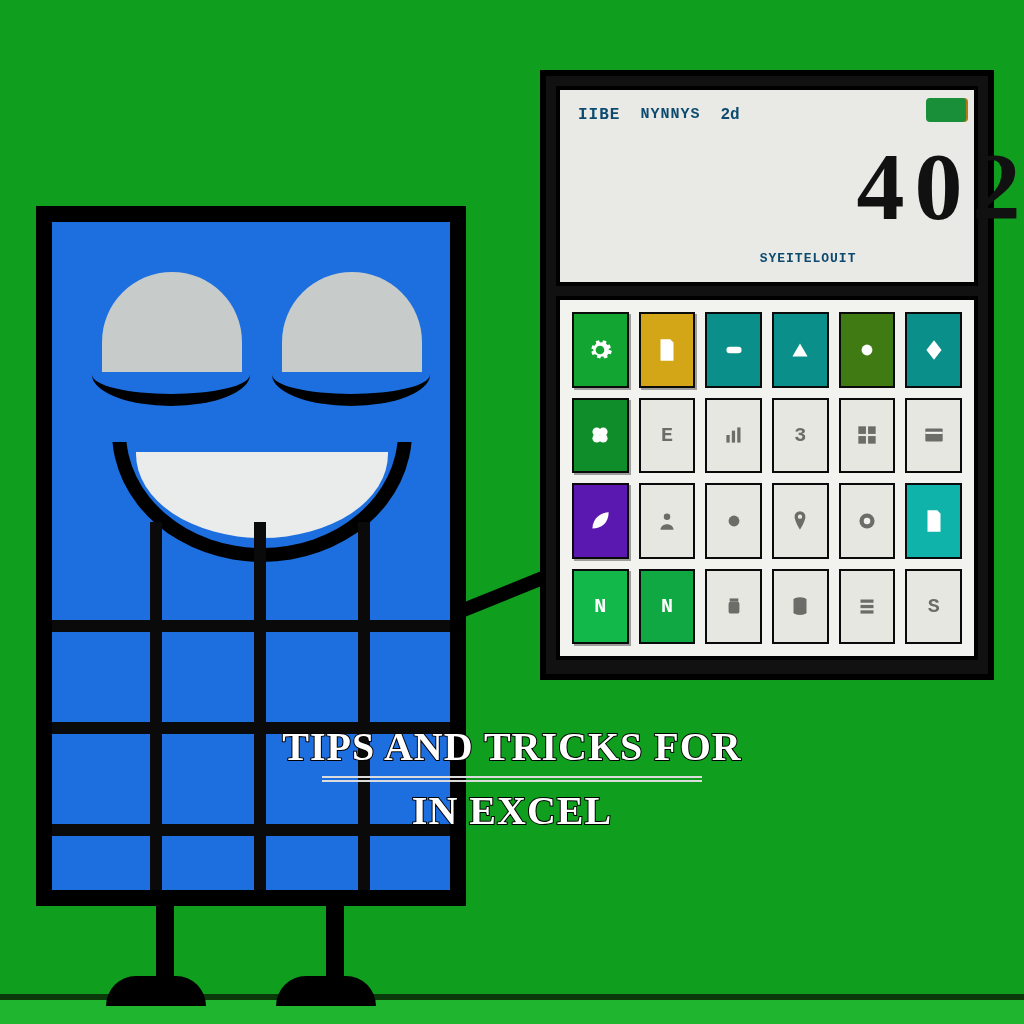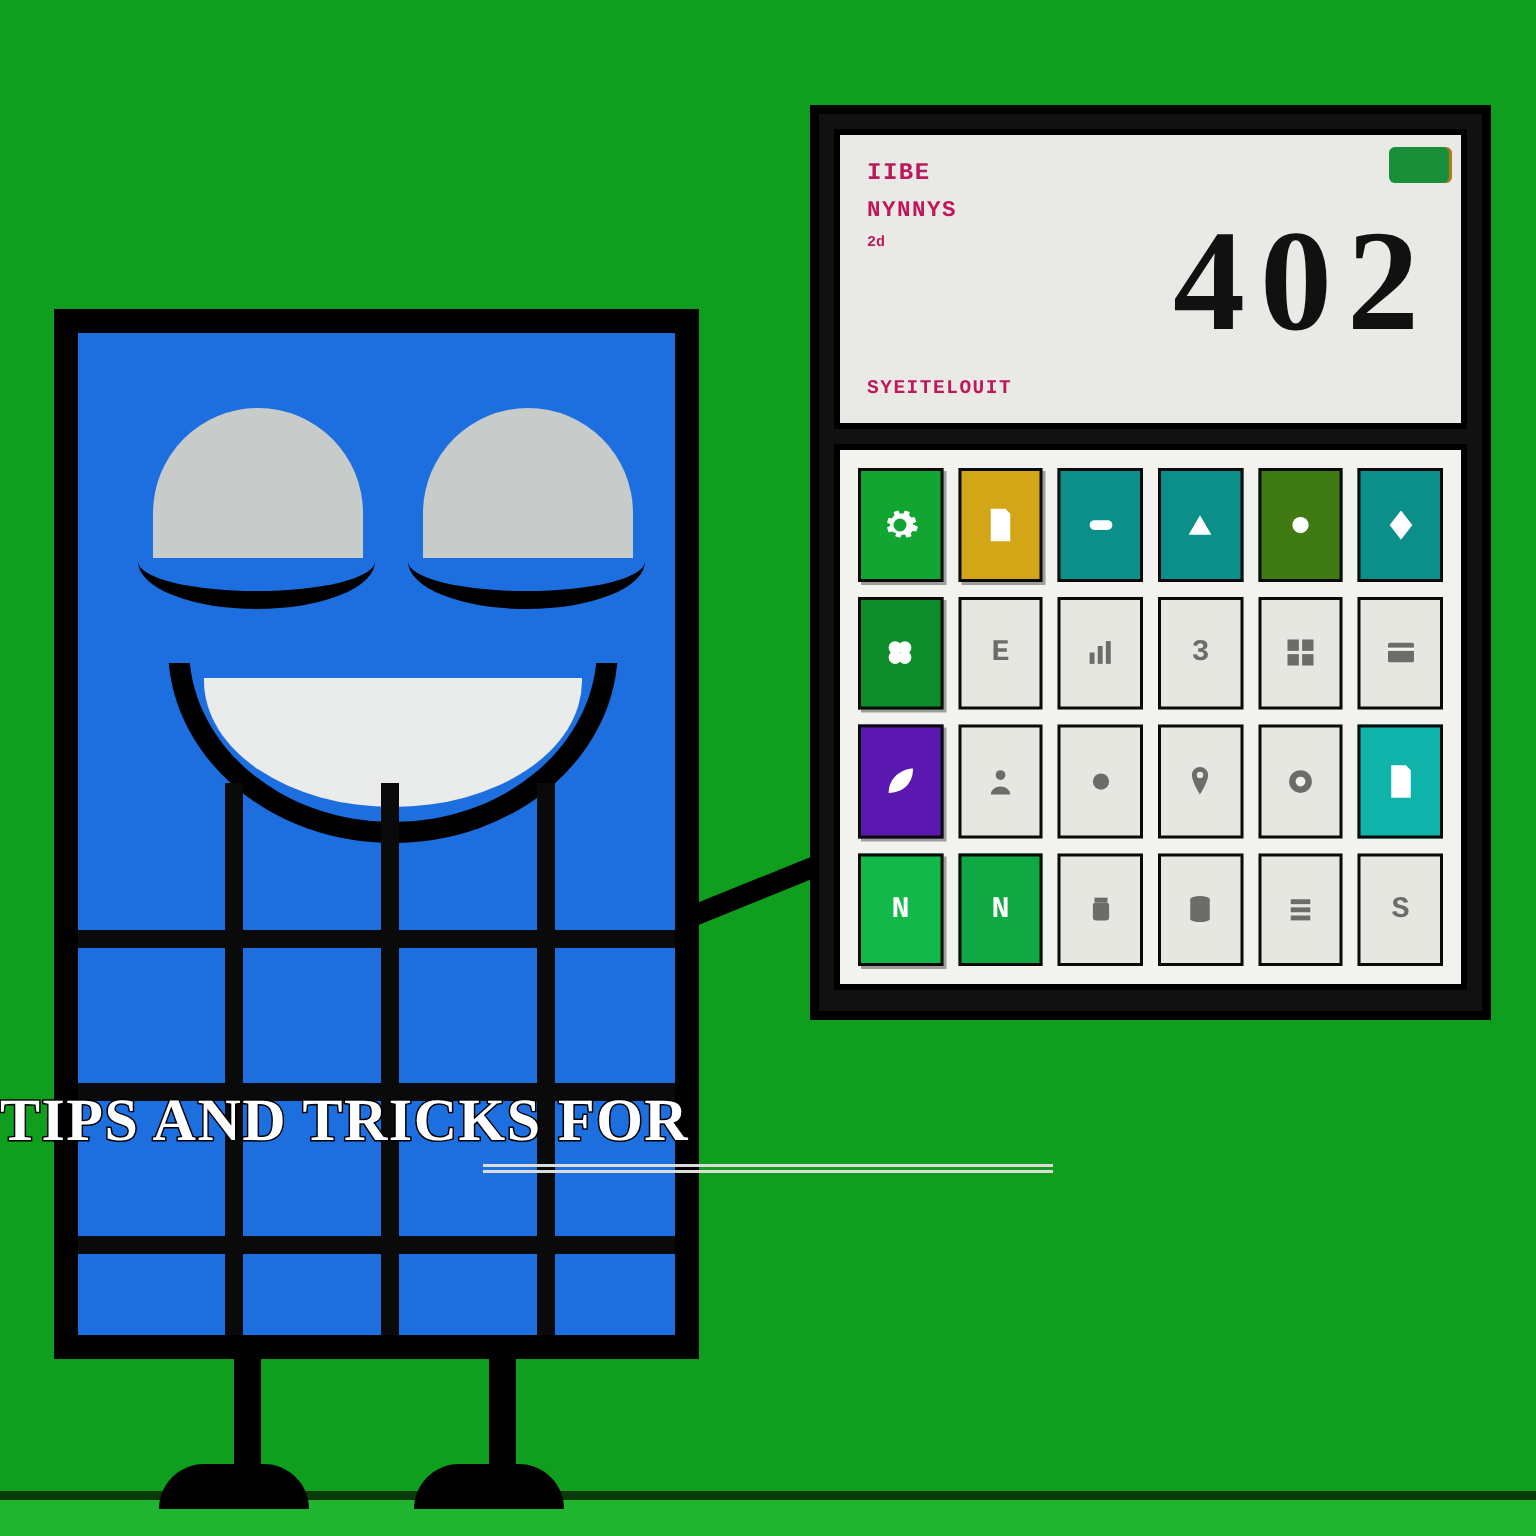--- a/index.html
+++ b/index.html
@@ -35,43 +35,43 @@
   .char .fingers .f3{left:0;top:28px;transform:rotate(30deg)}
   
   .char .leg{position:absolute;top:698px;width:18px;height:80px;background:#000}
   .char .leg.l{left:120px}.char .leg.r{left:290px}
   .char .foot{position:absolute;top:770px;width:100px;height:30px;background:#000;border-radius:30px 30px 0 0}
   .char .foot.l{left:70px}.char .foot.r{left:240px}
 
   
   .calc{position:absolute;left:540px;top:70px;width:454px;height:610px;background:#111;border:6px solid #000;padding:10px}
   .screen{width:100%;height:200px;background:#e9e9e6;border:4px solid #000;padding:16px 18px;display:flex;justify-content:space-between}
-  .screen-left{display:flex;flex-direction:column;gap:8px;color:#be185d;font-family:"Courier New",monospace;font-weight:700}
+  .screen-left{display:flex;flex-direction:row;gap:20px;color:#0c4a6e;font-family:"Courier New",monospace;font-weight:700}
   .sl1{font-size:16px;letter-spacing:1px}
   .sl2{font-size:15px;letter-spacing:1px}
-  .sl3{font-size:10px}
+  .sl3{font-size:16px}
   .sl4{font-size:13px;letter-spacing:1px;margin-top:auto}
   .screen-right{font-family:"Times New Roman",serif;font-size:96px;font-weight:600;color:#111;letter-spacing:10px;align-self:center}
   .badge{position:absolute;right:22px;top:22px;width:40px;height:24px;background:#1a8f3a;border-radius:4px;box-shadow:2px 0 0 #b07a14}
 
   .pad{margin-top:10px;width:100%;height:calc(100% - 214px);border:4px solid #000;background:#f2f2ef;padding:12px;display:grid;grid-template-columns:repeat(6,1fr);grid-template-rows:repeat(4,1fr);gap:10px}
   .key{border:2px solid #0a0a0a;display:flex;align-items:center;justify-content:center;font-weight:700;font-family:"Courier New",monospace;font-size:20px;color:#fff}
   .key.shadow{box-shadow:2px 2px 0 rgba(0,0,0,.35)}
   .key svg{width:26px;height:26px;fill:#fff}
   .key.gray svg,.key.gray{color:#6c6c68}
   .key.gray{background:#e7e7e2;color:#6c6c68}
   .key.gray svg{fill:#6c6c68}
   .key.green1{background:#12a532}.key.green2{background:#0e8d2a}
   .key.green3{background:#13b84a}.key.green4{background:#0fa843}
   .key.mustard{background:#d3a617}.key.teal{background:#0b8f8a}
   .key.olive{background:#3f7a13}.key.purple{background:#5a18b0}
   .key.tealL{background:#0fb3a9}
 
   
-  .caption{position:absolute;left:0;right:0;top:720px;text-align:left}
+  .caption{position:absolute;left:0;right:0;top:720px;text-align:center}
   .caption span{display:block;font-family:Georgia,"Times New Roman",serif;font-weight:800;font-size:40px;letter-spacing:1px;text-transform:uppercase;color:#fff;-webkit-text-stroke:2px #000;paint-order:stroke fill;line-height:1.35}
   .caption .rule{width:380px;height:2px;background:#dcdcdc;margin:2px auto}
 </style>
 </head>
 <body>
 
 <div class="ground"></div>
 
 <div class="char">
   <div class="body">
@@ -229,13 +229,14 @@
         </svg>
       </div>
       <div class="key gray">S</div>
     </div>
 </div>
 
 <div class="caption">
   <span>Tips and Tricks for</span>
   <div class="rule"></div>
   <div class="rule"></div>
+  <span>in Excel</span>
 </div>
 
 </body></html>

